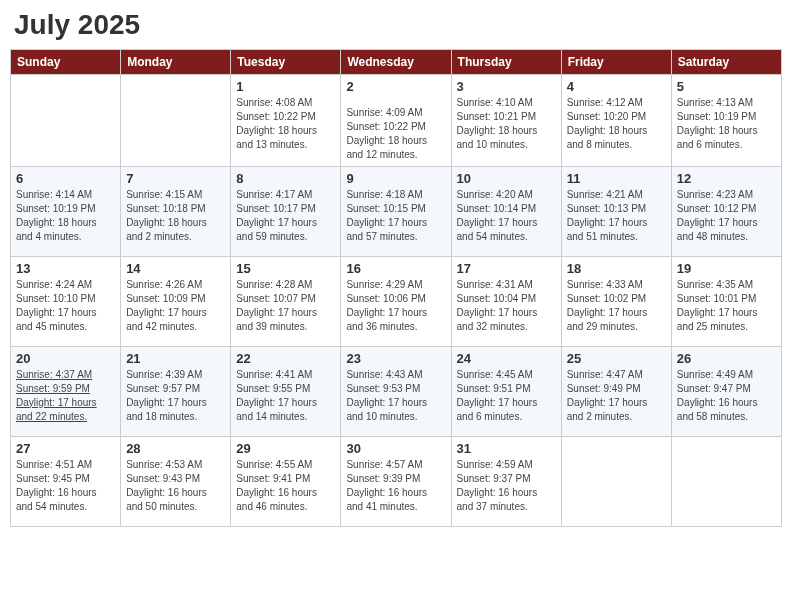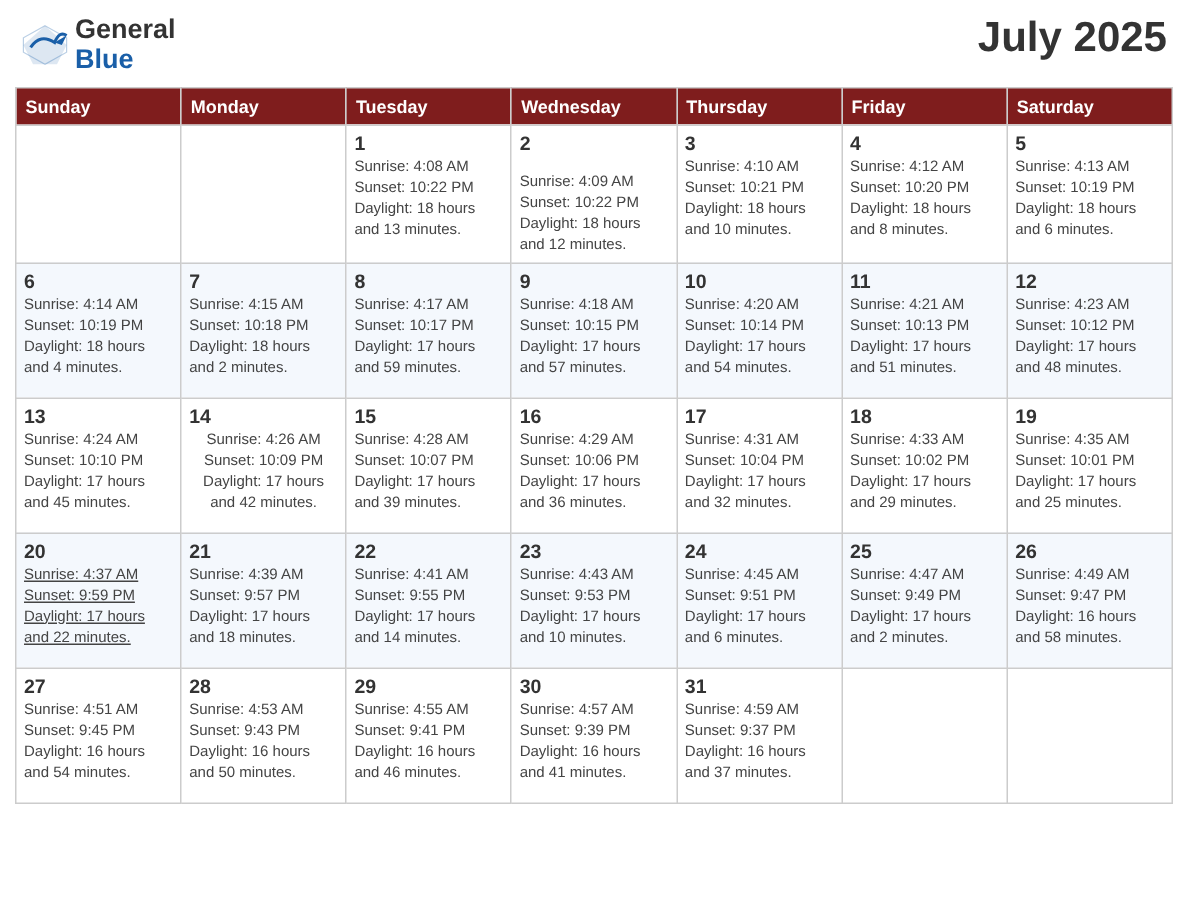--- a/index.html
+++ b/index.html
@@ -99,32 +99,20 @@
       background-color: #f4f8fd;
     }
     .empty-cell {
       background-color: inherit !important;
     }
   </style>
 </head>
 <body>
 
 <div class="header">
-  <div class="logo">
-    <svg class="logo-icon" viewBox="0 0 40 40" xmlns="http://www.w3.org/2000/svg">
-      <polygon points="20,4 38,20 30,36 10,36 2,20" fill="#1a5fa8" opacity="0.15"></polygon>
-      <polygon points="20,4 38,14 38,26 20,36 2,26 2,14" fill="none" stroke="#1a5fa8" stroke-width="1" opacity="0.3"></polygon>
-      <path d="M8,22 Q16,10 28,18 Q32,8 38,12" fill="none" stroke="#1a5fa8" stroke-width="2.5"></path>
-      <path d="M28,18 L38,12 L34,20" fill="#1a5fa8"></path>
-    </svg>
-    <div class="logo-text">
-      <span class="logo-general">General</span>
-      <span class="logo-blue">Blue</span>
-    </div>
-  </div>
   <div class="title-block">
     <div class="month-title">July 2025</div>
   </div>
 </div>
 
 <table>
   <thead>
     <tr>
     <th>Sunday</th>
         <th>Monday</th>
@@ -229,21 +217,21 @@
       <tr>
         <td>
           <span class="day-num">13</span>
           <div class="day-info" style="white-space: pre-line;">Sunrise: 4:24 AM
 Sunset: 10:10 PM
 Daylight: 17 hours
 and 45 minutes.</div>
         </td>
         <td>
           <span class="day-num">14</span>
-          <div class="day-info" style="white-space: pre-line; text-align: center;">Sunrise: 4:26 AM
+          <div class="day-info" style="white-space: pre-line;">Sunrise: 4:26 AM
 Sunset: 10:09 PM
 Daylight: 17 hours
 and 42 minutes.</div>
         </td>
         <td>
           <span class="day-num">15</span>
           <div class="day-info" style="white-space: pre-line;">Sunrise: 4:28 AM
 Sunset: 10:07 PM
 Daylight: 17 hours
 and 39 minutes.</div>

